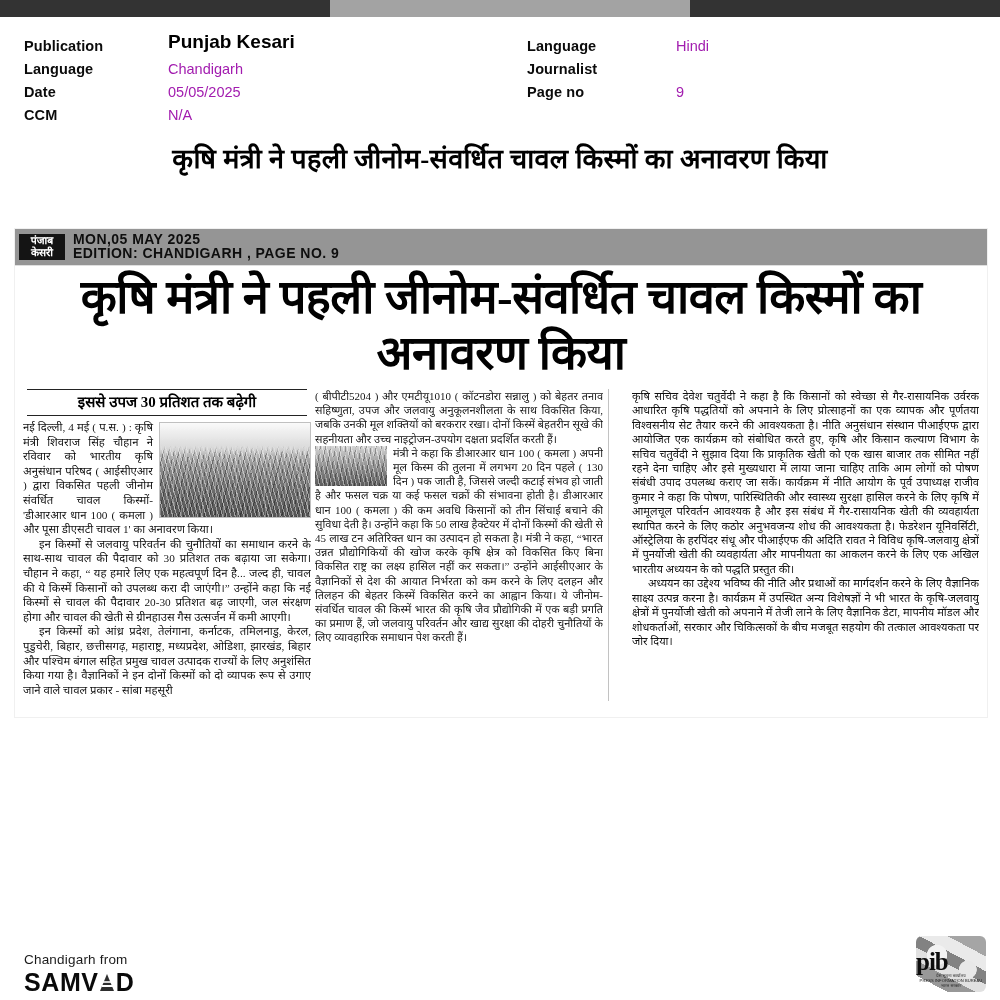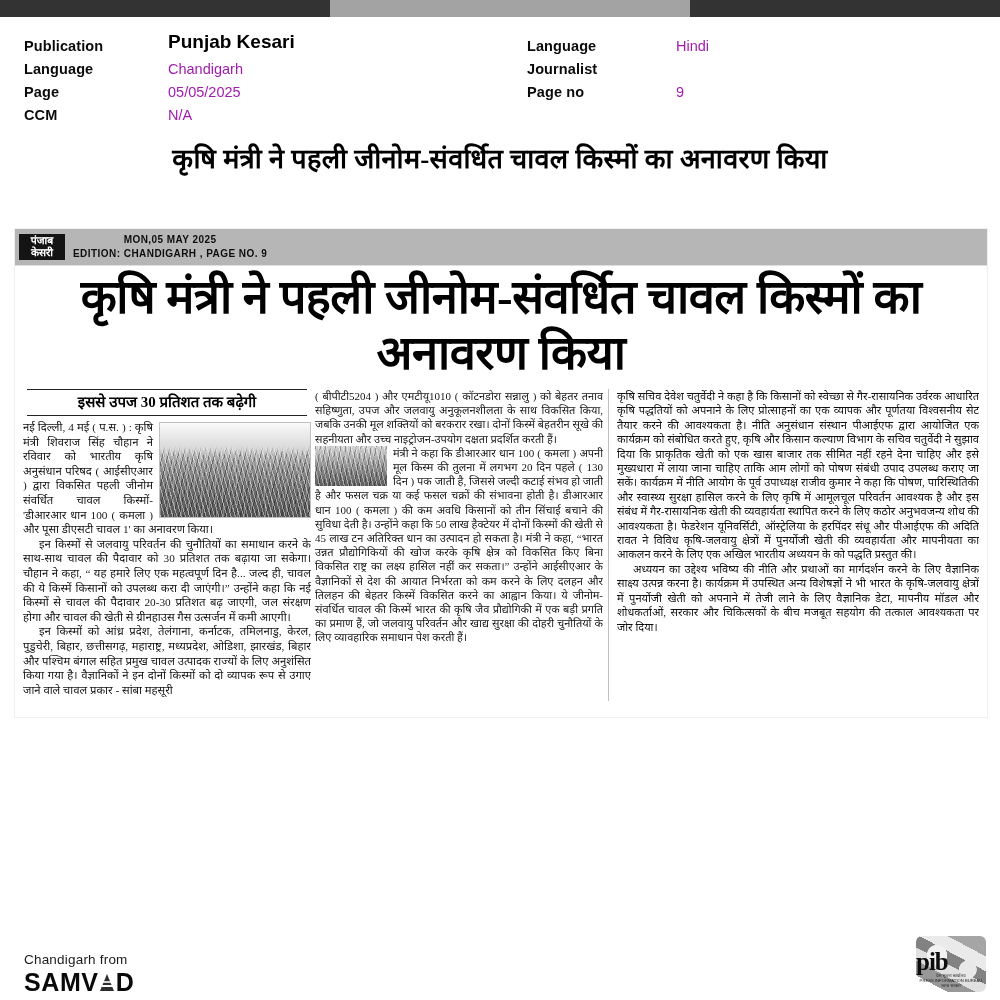--- a/index.html
+++ b/index.html
@@ -109,21 +109,21 @@
     overflow: hidden;
     filter: grayscale(100%) contrast(108%);
   }
 
   
   .clip-head {
     position: absolute;
     top: 0; left: 0;
     width: 972px;
     height: 36px;
-    background: #eab308;
+    background: #14b8a6;
     border-bottom: 1px solid #d8d8d8;
   }
   .pk-logo {
     position: absolute;
     top: 5px;
     left: 4px;
     width: 46px;
     height: 26px;
     background: #1c1c1c;
     color: #fff;
@@ -136,25 +136,24 @@
     box-sizing: border-box;
     overflow: hidden;
   }
   .pk-logo span { display: block; }
   .clip-head-lines {
     position: absolute;
     top: 4px;
     left: 58px;
     font-family: "Liberation Sans", "DejaVu Sans", sans-serif;
     font-weight: bold;
-    font-size: 10px;
+    font-size: 14px;
     line-height: 13.5px;
     letter-spacing: .45px;
     color: #161616;
-    text-align: center;
   }
 
   
   .clip-title {
     position: absolute;
     top: 40px;
     left: 10px;
     width: 952px;
     text-align: center;
     font-family: "Liberation Serif", "DejaVu Serif", serif;
@@ -217,21 +216,21 @@
   .body-text {
     font-family: "Liberation Serif", "DejaVu Serif", serif;
     font-size: 11.3px;
     line-height: 14.6px;
     text-align: justify;
     color: #181818;
     margin: 0;
   }
   .body-text + .body-text { text-indent: 16px; }
   .body-text.narrow { font-size: 11px; line-height: 14.2px; }
-  .body-text.c3t { font-size: 11.1px; line-height: 14.4px; }
+  .body-text.c3t { font-size: 11.1px; line-height: 14.4px; margin-left: 15px; }
 
   
   .photo {
     float: right;
     width: 152px;
     height: 96px;
     margin: 2px 0 3px 6px;
     shape-outside: margin-box;
     background:
       linear-gradient(180deg, #e9e9e9 0%, #d2d2d2 22%, #8f8f8f 46%, #6e6e6e 70%, #575757 100%);
@@ -380,21 +379,21 @@
   </div>
 
   <div class="meta-row r1">
     <span class="meta-label c1-label">Language</span>
     <span class="meta-value c1-value">Chandigarh</span>
     <span class="meta-label c2-label">Journalist</span>
     <span class="meta-value c2-value"></span>
   </div>
 
   <div class="meta-row r2">
-    <span class="meta-label c1-label">Page</span>
+    <span class="meta-label c1-label">Date</span>
     <span class="meta-value c1-value">05/05/2025</span>
     <span class="meta-label c2-label">Page no</span>
     <span class="meta-value c2-value">9</span>
   </div>
 
   <div class="meta-row r3">
     <span class="meta-label c1-label">CCM</span>
     <span class="meta-value c1-value">N/A</span>
   </div>
 

